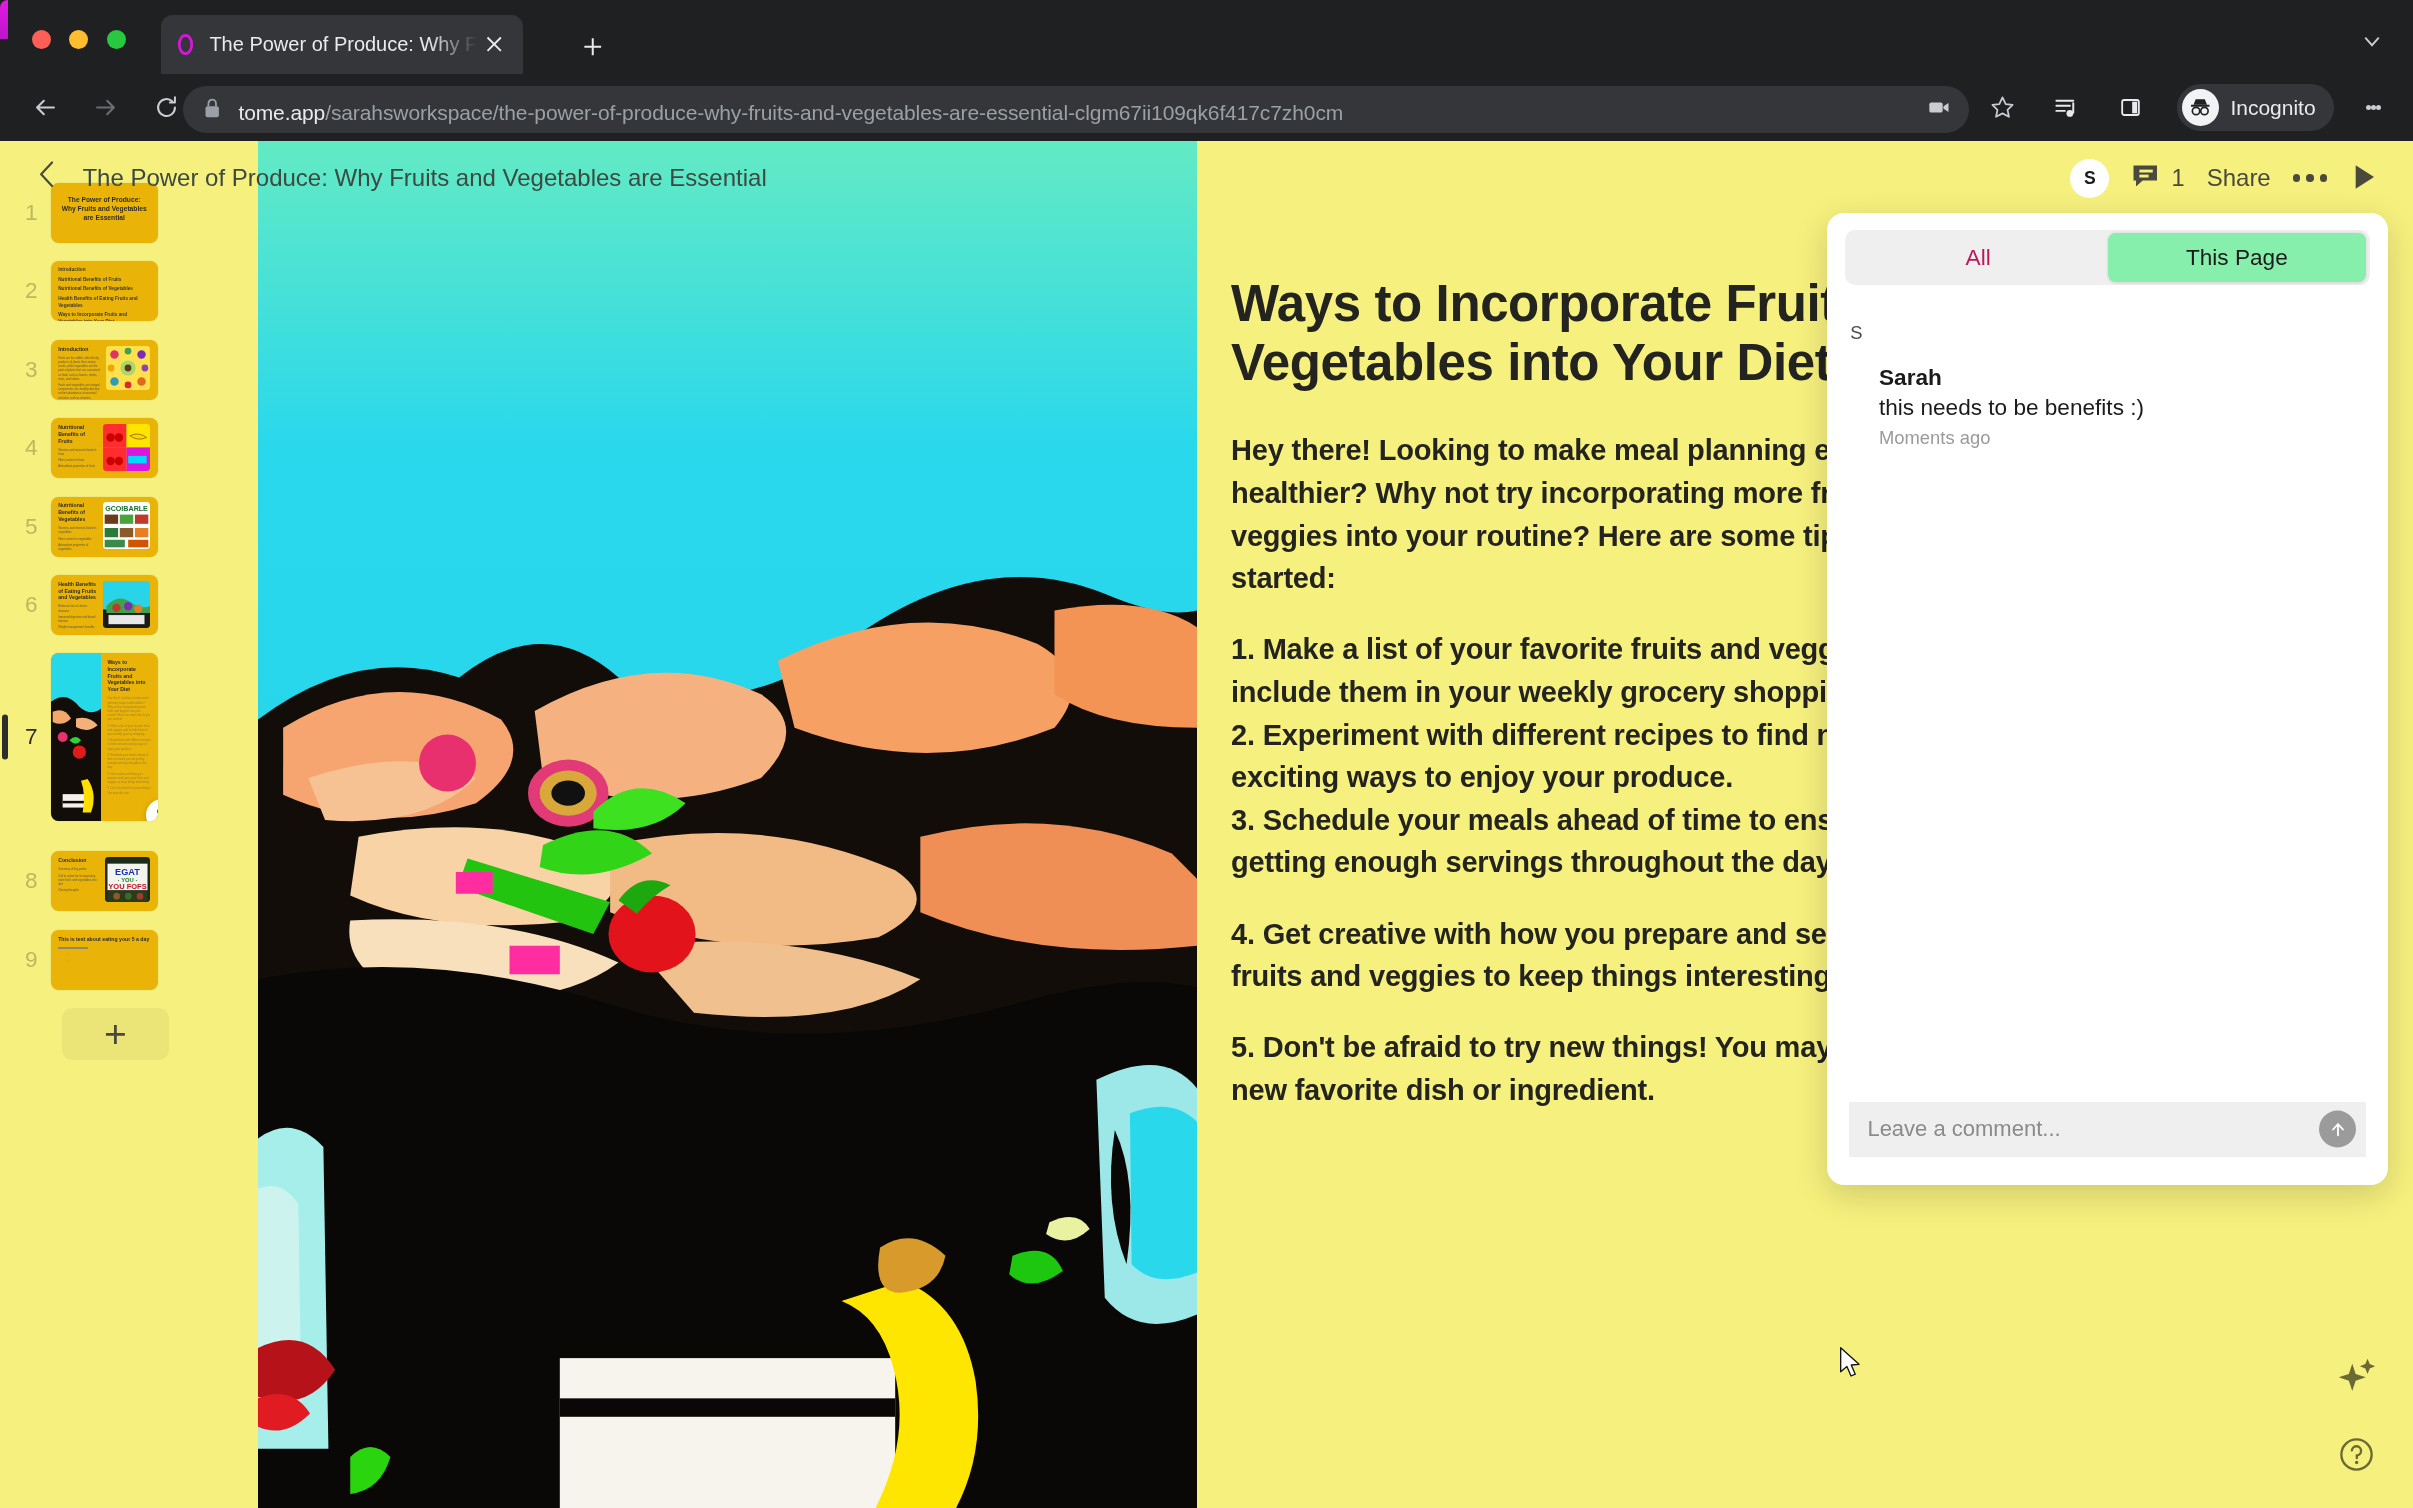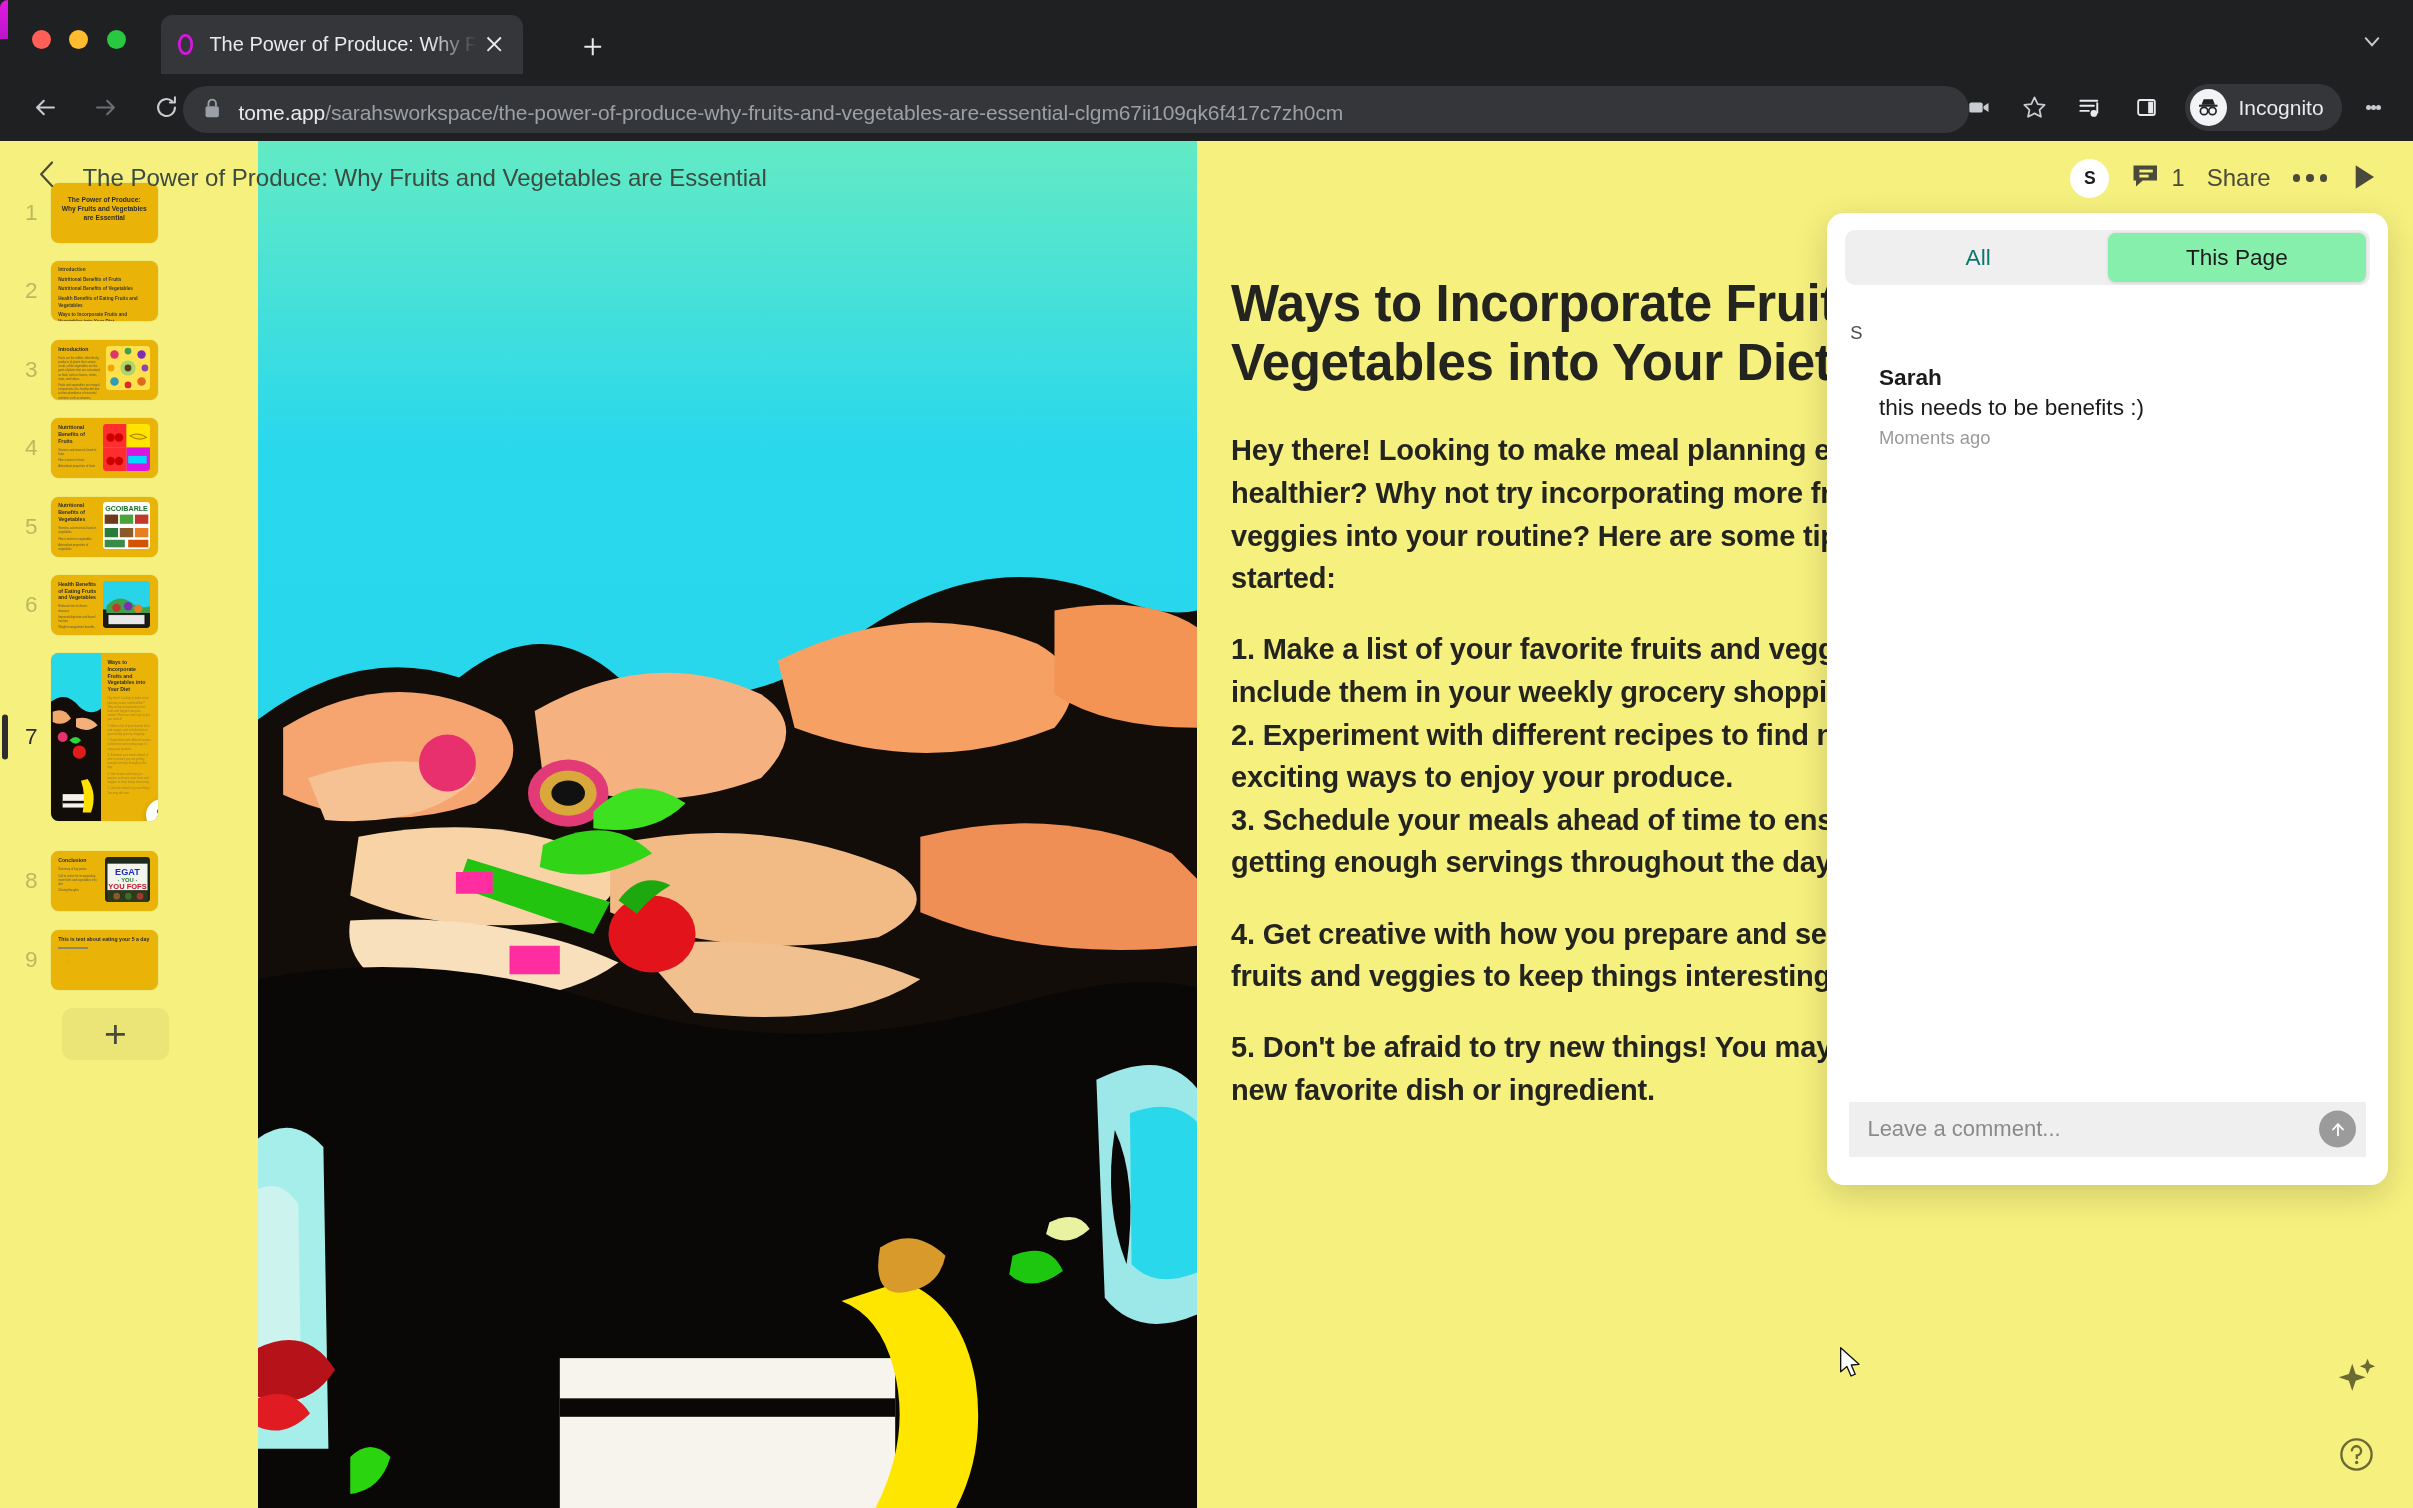--- a/index.html
+++ b/index.html
@@ -67,21 +67,21 @@
   .omnibox {
     position: absolute; left: 183px; right: 444px; top: 11.7px; height: 47px;
     background: #35363a; border-radius: 23.5px;
     display: flex; align-items: center; padding: 0 20px;
     overflow: hidden;
   }
   .omnibox .lock { margin-right: 17px; flex: 0 0 auto; }
   .url { font-size: 21px; white-space: nowrap; color: #9aa0a6; letter-spacing:-0.1px;margin-top:7px; }
   .url b { color: #e8eaed; font-weight: 400; }
 
-  .tb-right { position: absolute; right: 20px; top: 0; height: 67px; display: flex; align-items: center; gap: 11px; }
+  .tb-right { position: absolute; right: 20px; top: 0; height: 67px; display: flex; align-items: center; gap: 19px; }
   .tb-icon { width: 45px; height: 45px; display: flex; align-items: center; justify-content: center; color: #c9ccd0; }
   .incognito-pill {
     height: 47px; display: flex; align-items: center; gap: 11.7px;
     background: #35363a; border-radius: 23.5px; padding: 0 18.4px 0 5px; margin-left: 5px;
   }
   .incognito-avatar {
     width: 37px; height: 37px; border-radius: 50%; background: #f1f3f4;
     display: flex; align-items: center; justify-content: center;
   }
   .incognito-label { color: #e8eaed; font-size: 21px; }
@@ -186,21 +186,21 @@
     position: absolute; right: 25px; top: 72px; width: 561px; height: 972px;
     background: #fff; border-radius: 17px; box-shadow: 0 10px 34px rgba(0,0,0,0.16);
     z-index: 20; display: flex; flex-direction: column; overflow: hidden;
   }
   .seg {
     margin: 17px 18.4px 0; height: 55px; background: #efefef; border-radius: 10px;
     display: flex; padding: 3.4px;
   }
   .seg-item {
     flex: 1 1 0; display: flex; align-items: center; justify-content: center;
-    font-size: 22.6px; color: #0f766e; border-radius: 7.5px;
+    font-size: 22.6px; color: #be185d; border-radius: 7.5px;
   }
   .seg-item.active { background: #86efac; color: #1b1b1b; box-shadow: 0 0.8px 3.4px rgba(0,0,0,0.12); }
 
   .comment-list { flex: 1 1 auto; padding: 32px 22px 0; overflow: hidden; }
   .comment-item { display: flex; gap: 15px; }
   .comment-av { font-size: 18.4px; color: #4a4a4a; padding-top: 5px; width: 15px; text-align:center; flex:0 0 auto;}
   .comment-author { font-size: 22.6px; font-weight: 700; color: #1b1b1b; margin-bottom: 4.2px; margin-top: 48px; }
   .comment-text { font-size: 22.6px; color: #1b1b1b; margin-bottom: 5.9px; }
   .comment-time { font-size: 18.4px; color: #9a9a9a; }
 

